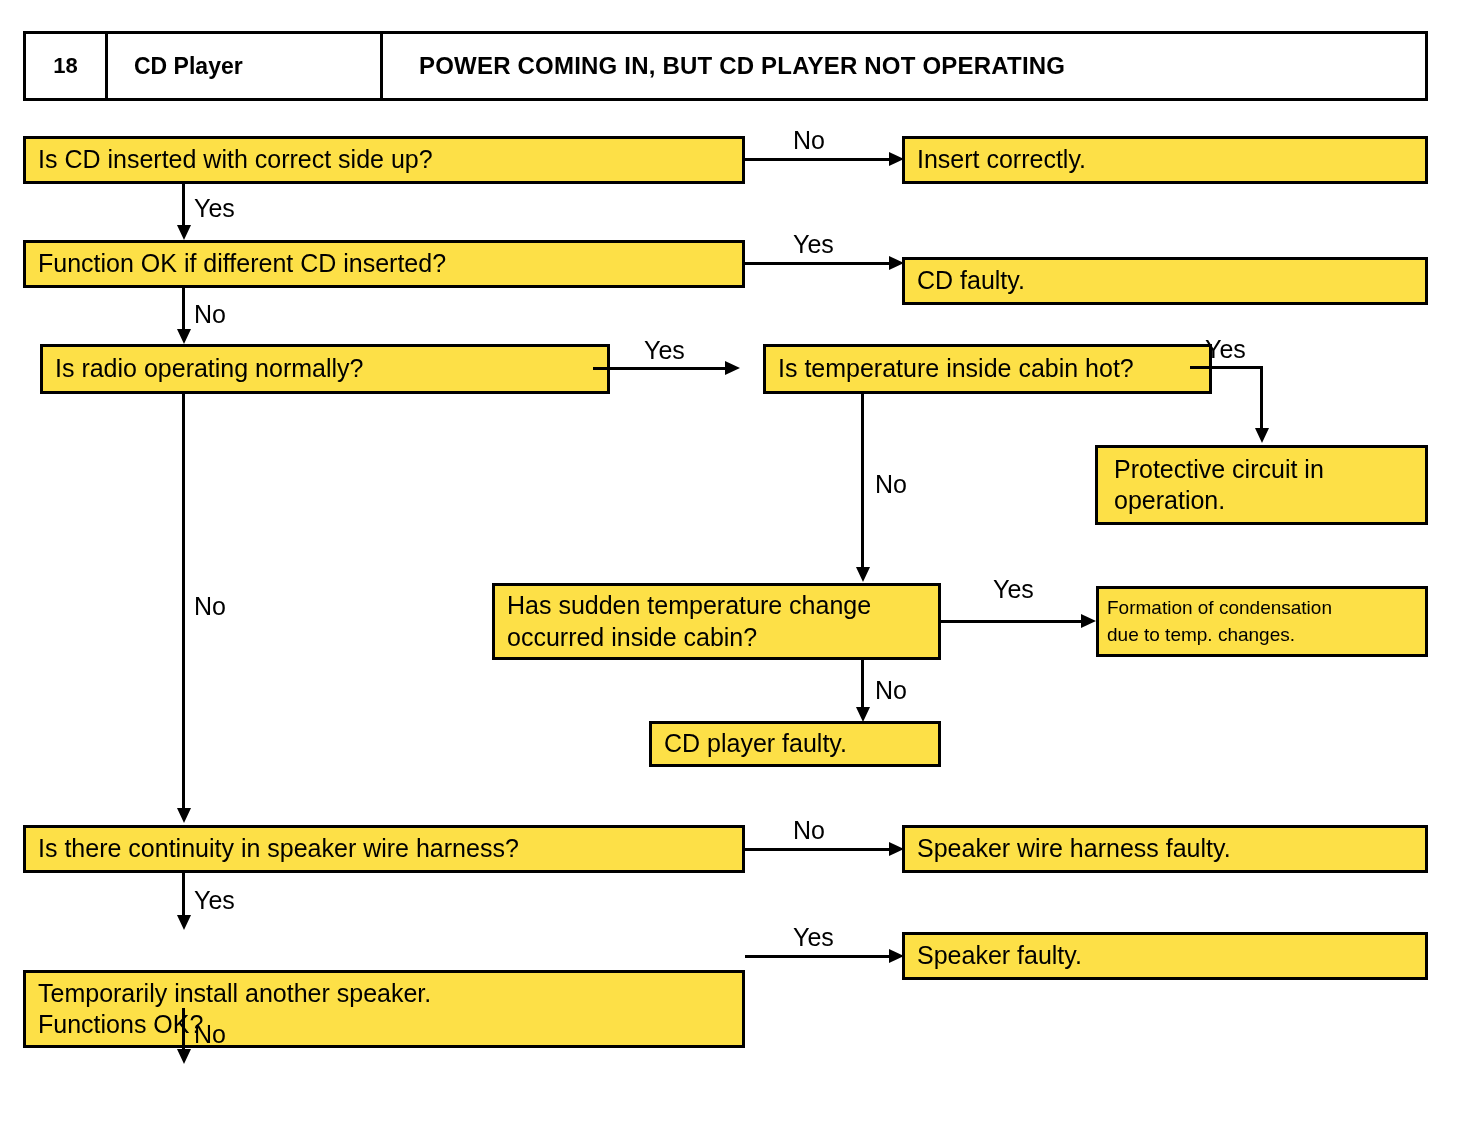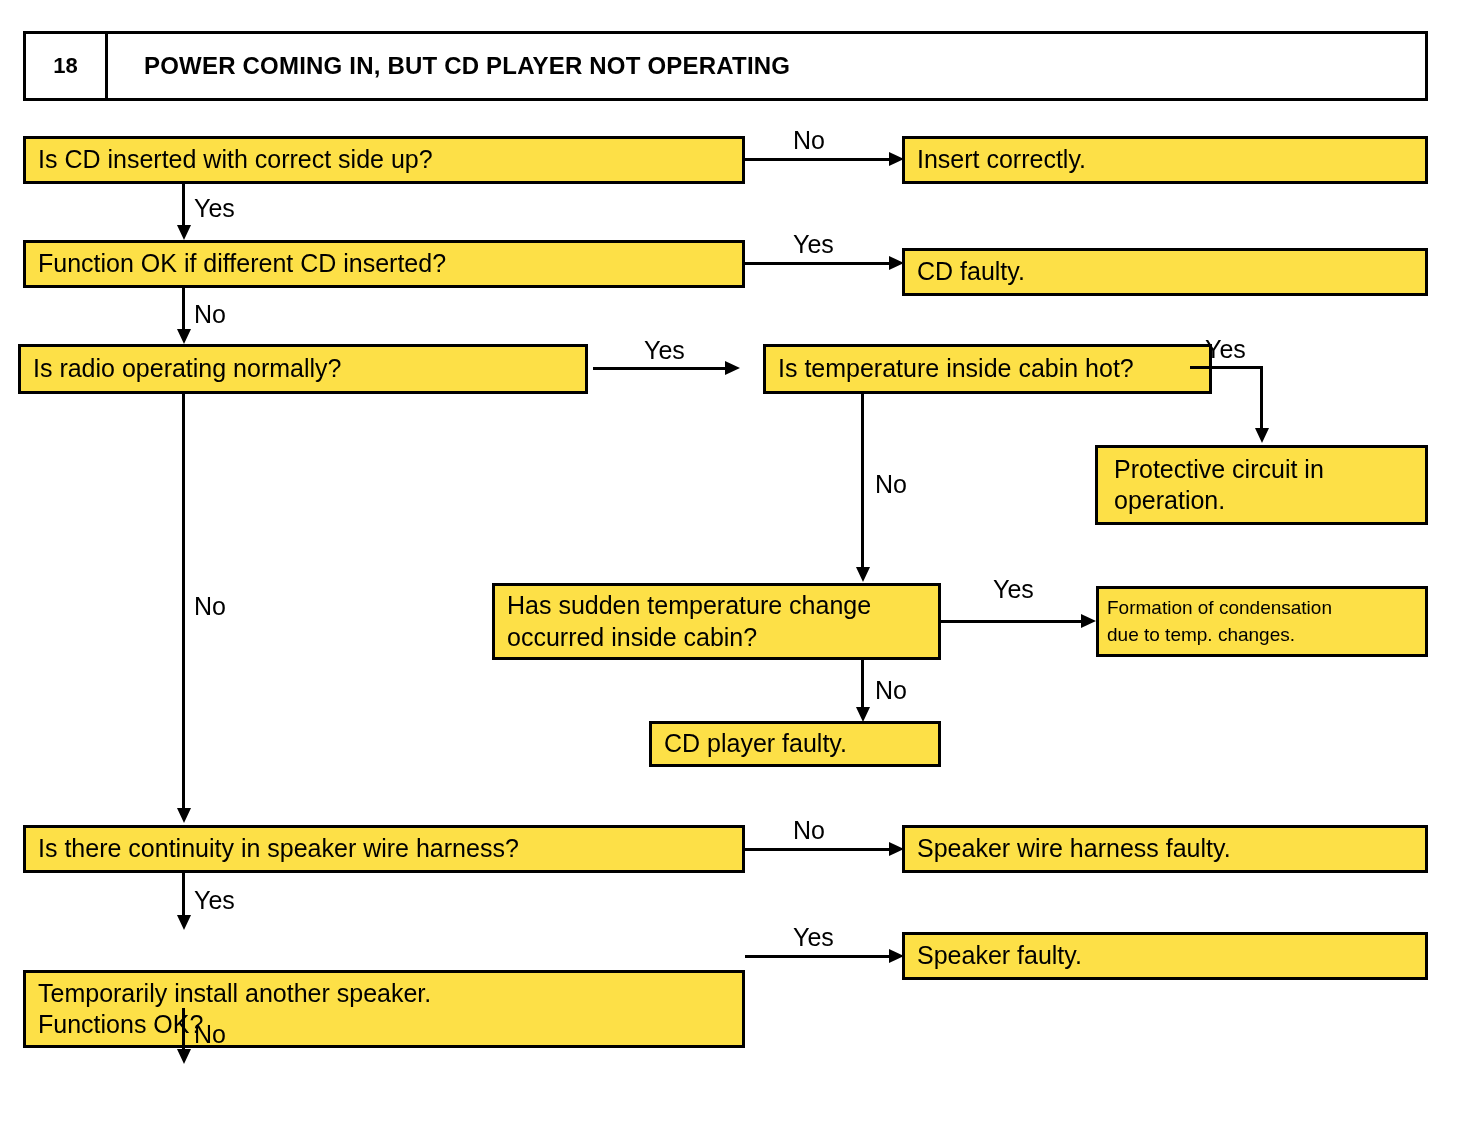--- a/index.html
+++ b/index.html
@@ -79,20 +79,21 @@
     white-space: nowrap;
   }
 </style>
 </head>
 <body>
 
 <div id="sheet">
 
   <div class="hdr">
     <div class="hdr-cell hdr-num">18</div>
+    <div class="hdr-cell hdr-sys">CD Player</div>
     <div class="hdr-cell hdr-title">POWER COMING IN, BUT CD PLAYER NOT OPERATING</div>
   </div>
 
   <div class="box" style="left:23px; top:136px; width:722px; height:48px;">Is CD inserted with correct side up?</div>
 
   <div class="ln hln" style="left:745px; top:158px; width:146px;"></div>
   <div class="arrow-r" style="left:889px; top:152px;"></div>
   <div class="lbl" style="left:793px; top:128px;">No</div>
 
   <div class="box" style="left:902px; top:136px; width:526px; height:48px;">Insert correctly.</div>
@@ -100,27 +101,27 @@
   <div class="ln vln" style="left:182px; top:184px; height:50px;"></div>
   <div class="arrow-d" style="left:177px; top:225px;"></div>
   <div class="lbl" style="left:194px; top:196px;">Yes</div>
 
   <div class="box" style="left:23px; top:240px; width:722px; height:48px;">Function OK if different CD inserted?</div>
 
   <div class="ln hln" style="left:745px; top:262px; width:146px;"></div>
   <div class="arrow-r" style="left:889px; top:256px;"></div>
   <div class="lbl" style="left:793px; top:232px;">Yes</div>
 
-  <div class="box" style="left:902px; top:248px; width:526px; height:48px;">CD faulty.</div>
+  <div class="box" style="left:902px; top:257px; width:526px; height:48px;">CD faulty.</div>
 
   <div class="ln vln" style="left:182px; top:288px; height:50px;"></div>
   <div class="arrow-d" style="left:177px; top:329px;"></div>
   <div class="lbl" style="left:194px; top:302px;">No</div>
 
-  <div class="box" style="left:18px; top:344px; width:570px; height:50px;padding-left:12px;">Is radio operating normally?</div>
+  <div class="box" style="left:40px; top:344px; width:570px; height:50px;padding-left:12px;">Is radio operating normally?</div>
 
   <div class="ln hln" style="left:593px; top:367px; width:134px;"></div>
   <div class="arrow-r" style="left:725px; top:361px;"></div>
   <div class="lbl" style="left:644px; top:338px;">Yes</div>
 
   <div class="box" style="left:763px; top:344px; width:449px; height:50px;">Is temperature inside cabin hot?</div>
 
   <div class="ln vln" style="left:182px; top:394px; height:422px;"></div>
   <div class="arrow-d" style="left:177px; top:808px;"></div>
   <div class="lbl" style="left:194px; top:594px;">No</div>

